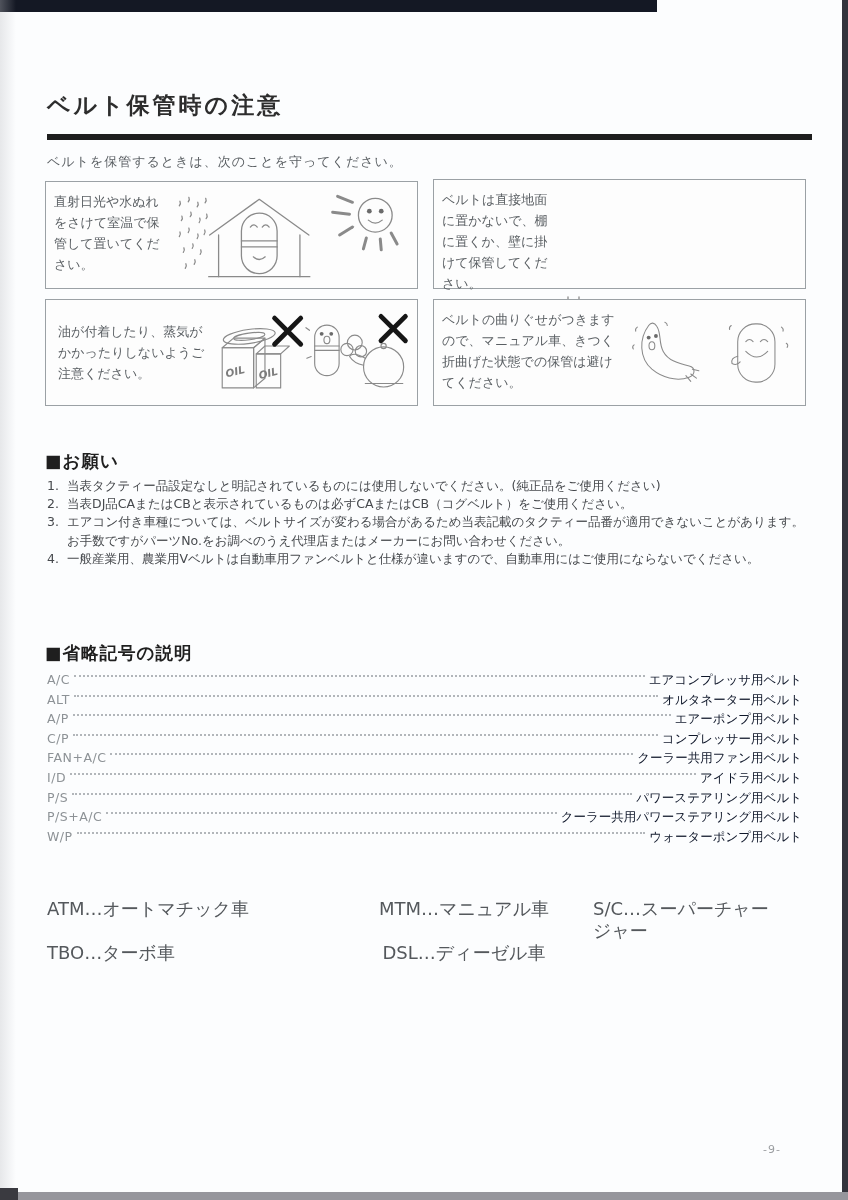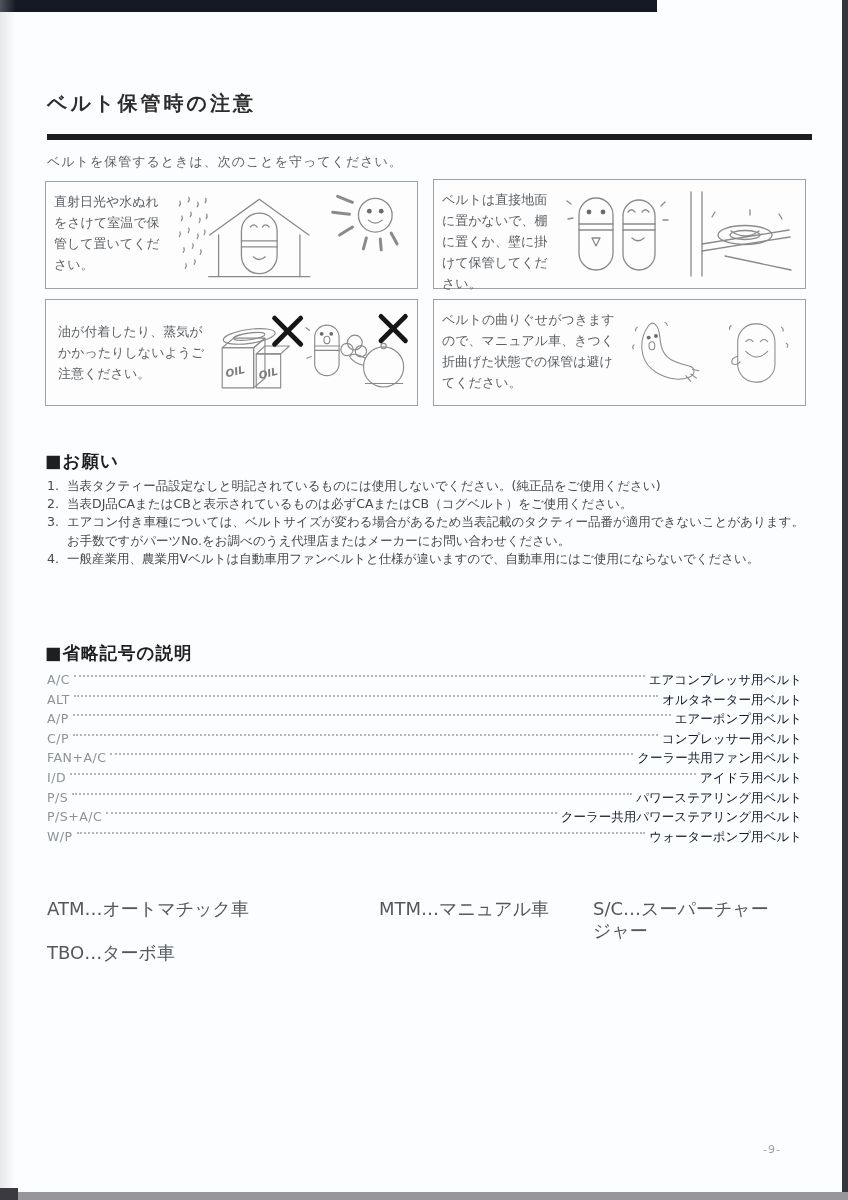--- a/index.html
+++ b/index.html
@@ -11,30 +11,30 @@
   }
   
   .scan-top{position:absolute;top:0;left:0;width:657px;height:12px;background:#141824;}
   .scan-right{position:absolute;top:0;right:0;width:6px;height:100%;background:#33343c;}
   .scan-bottom{position:absolute;bottom:0;left:0;width:100%;height:8px;background:#96969c;}
   .scan-corner{position:absolute;bottom:0;left:0;width:18px;height:12px;background:#3a3a40;}
   .scan-left-shade{position:absolute;top:0;left:0;width:16px;height:100%;
     background:linear-gradient(to right,rgba(190,192,196,.35),rgba(255,255,255,0));}
 
   
-  .title{position:absolute;left:47px;top:90px;font-size:20px;font-weight:bold;
+  .title{position:absolute;left:47px;top:90px;font-size:23px;font-weight:bold;
     color:#2d2d2d;letter-spacing:3px;}
   .title-rule{position:absolute;left:47px;top:134px;width:765px;height:6px;background:#1e1e1e;}
   .intro{position:absolute;left:47px;top:153px;font-size:13px;color:#5a5f63;letter-spacing:1px;}
 
   
   .note-box{position:absolute;border:1px solid #9ba1a5;background:#fdfdfd;
     display:flex;align-items:flex-start;padding:9px 8px;box-sizing:border-box;}
   .nb1{left:45px;top:181px;width:373px;height:108px;}
-  .nb2{left:433px;top:179px;width:373px;height:110px;}
+  .nb2{left:433px;top:179px;width:373px;height:110px;flex-direction:column;}
   .nb3{left:45px;top:299px;width:373px;height:107px;padding-left:12px;}
   .nb4{left:433px;top:299px;width:373px;height:107px;}
   .note-text{font-size:13px;line-height:1.62;color:#5a5f63;flex:0 0 auto;}
   .nb1 .note-text,.nb2 .note-text{width:118px;}
   .nb3 .note-text{width:152px;padding-top:12px;}
   .nb4 .note-text{width:182px;}
   .note-art{flex:1;height:100%;display:flex;align-items:center;justify-content:center;}
   .note-art svg{display:block;}
 
   
@@ -319,19 +319,20 @@
   </div>
 
   <div class="veh-table">
     <div class="veh-row">
       <span class="veh-cell veh-c1">ATM…オートマチック車</span>
       <span class="veh-cell veh-c2">MTM…マニュアル車</span>
       <span class="veh-cell veh-c3">S/C…スーパーチャージャー</span>
     </div>
     <div class="veh-row">
       <span class="veh-cell veh-c1">TBO…ターボ車</span>
+      <span class="veh-cell veh-c2">DSL…ディーゼル車</span>
       <span class="veh-cell veh-c3"></span>
     </div>
   </div>
 
   <div class="page-num">-9-</div>
 
 </div>
 
 </body></html>

